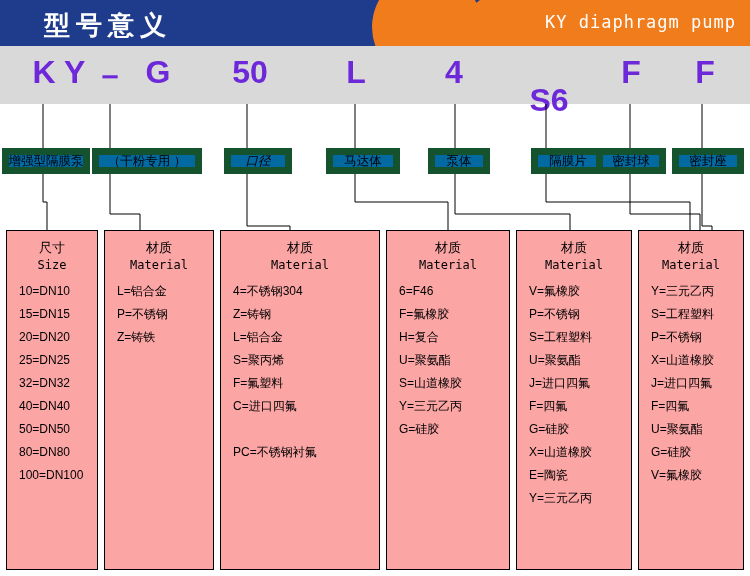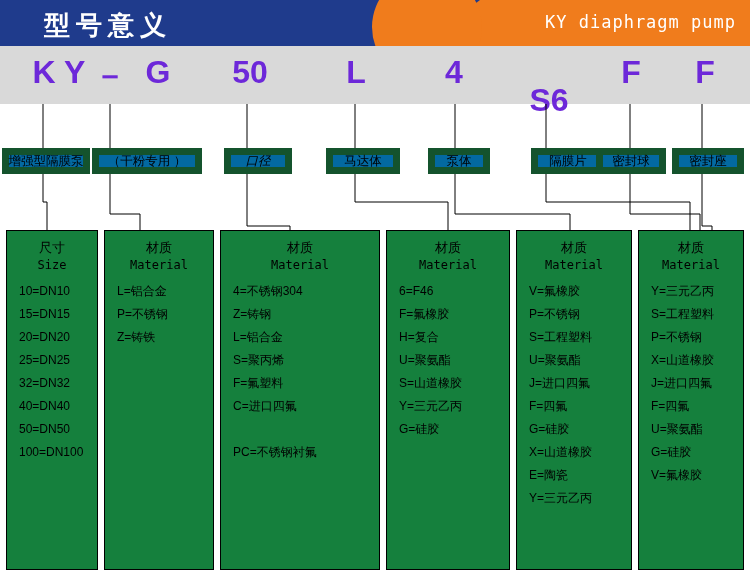--- a/index.html
+++ b/index.html
@@ -88,21 +88,21 @@
     align-items:center;
     justify-content:center;
     white-space:nowrap;
     height:26px;
   }
 
   
   .detail {
     position:absolute;
     border:1px solid #000;
-    background:#15803d;
+    background:#fca5a5;
     padding:8px 0 0 0;
   }
   .detail .dh {
     text-align:center;
     font-size:13px;
     line-height:17px;
     color:#000;
     margin-bottom:6px;
   }
   .detail .dh .en { font-family:"DejaVu Sans Mono", monospace; font-size:12px; }
@@ -193,20 +193,21 @@
       <span class="en">Size</span>
     </div>
     <ul>
       <li>10=DN10</li>
       <li>15=DN15</li>
       <li>20=DN20</li>
       <li>25=DN25</li>
       <li>32=DN32</li>
       <li>40=DN40</li>
       <li>50=DN50</li>
+      <li>80=DN80</li>
       <li>100=DN100</li>
     </ul>
   </div>
 
   <div class="detail" style="left:104px; top:126px; width:110px; height:340px;">
     <div class="dh">
       <span>材质</span><br>
       <span class="en">Material</span>
     </div>
     <ul>

